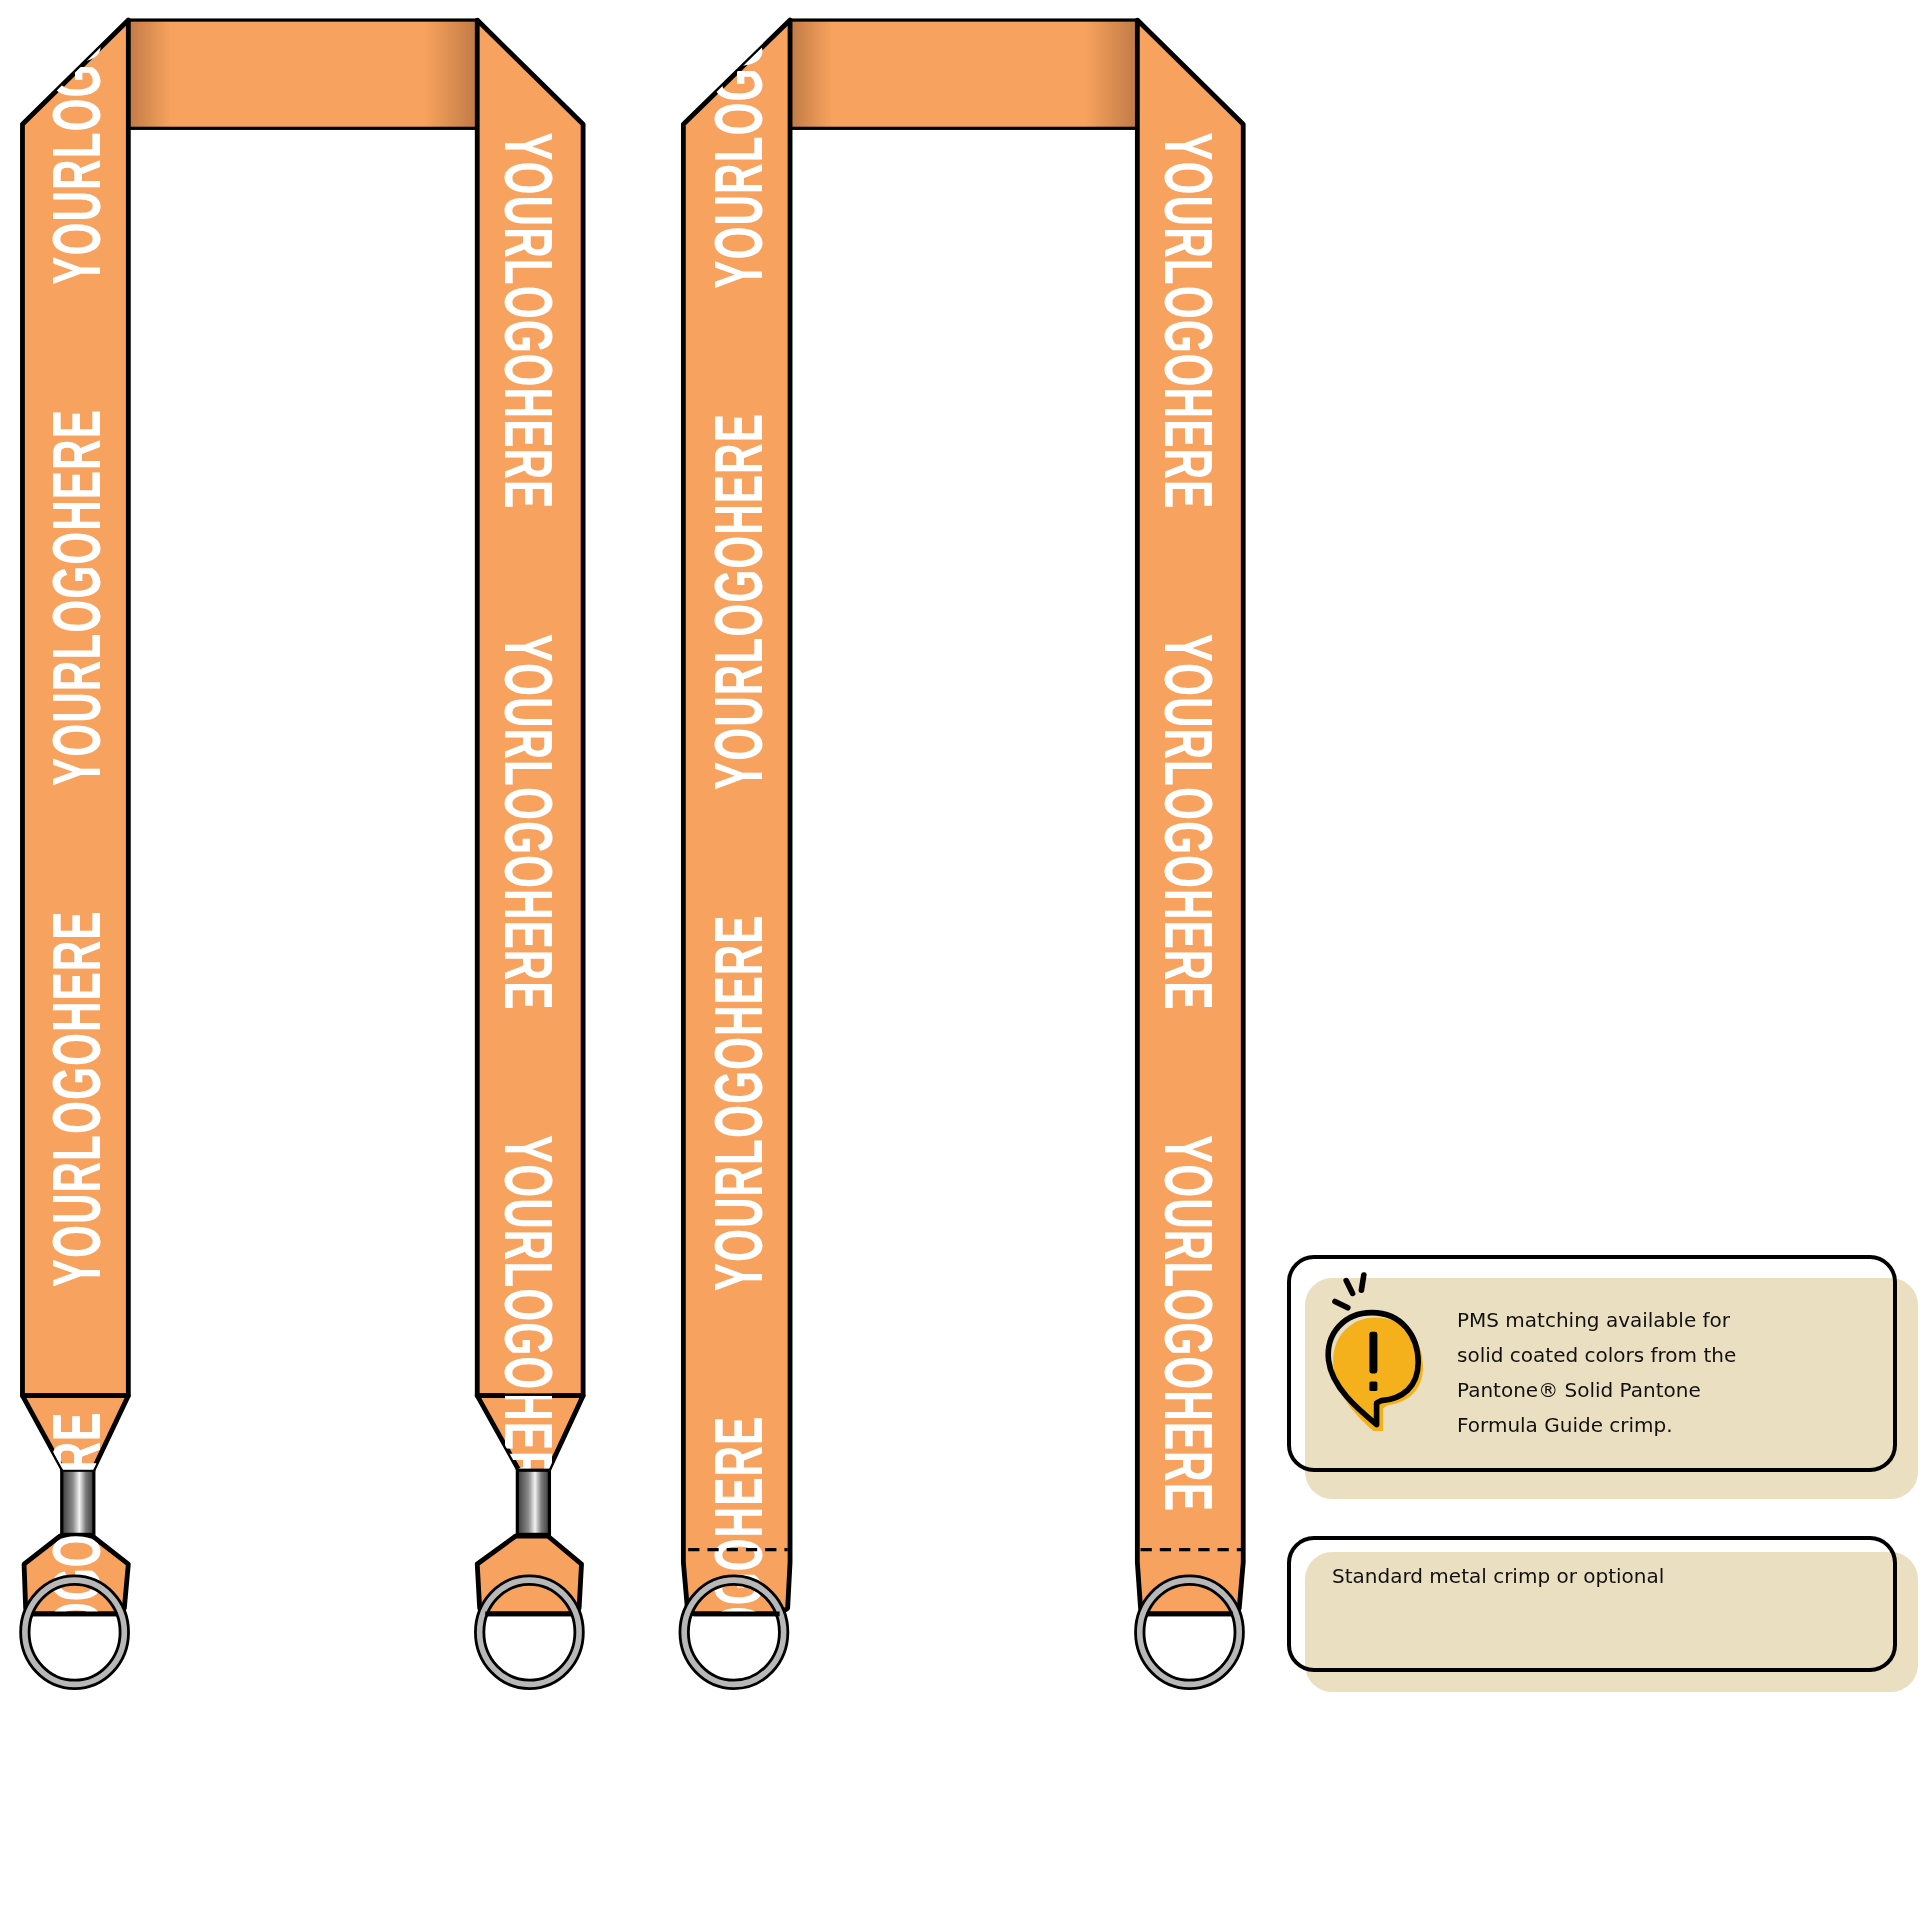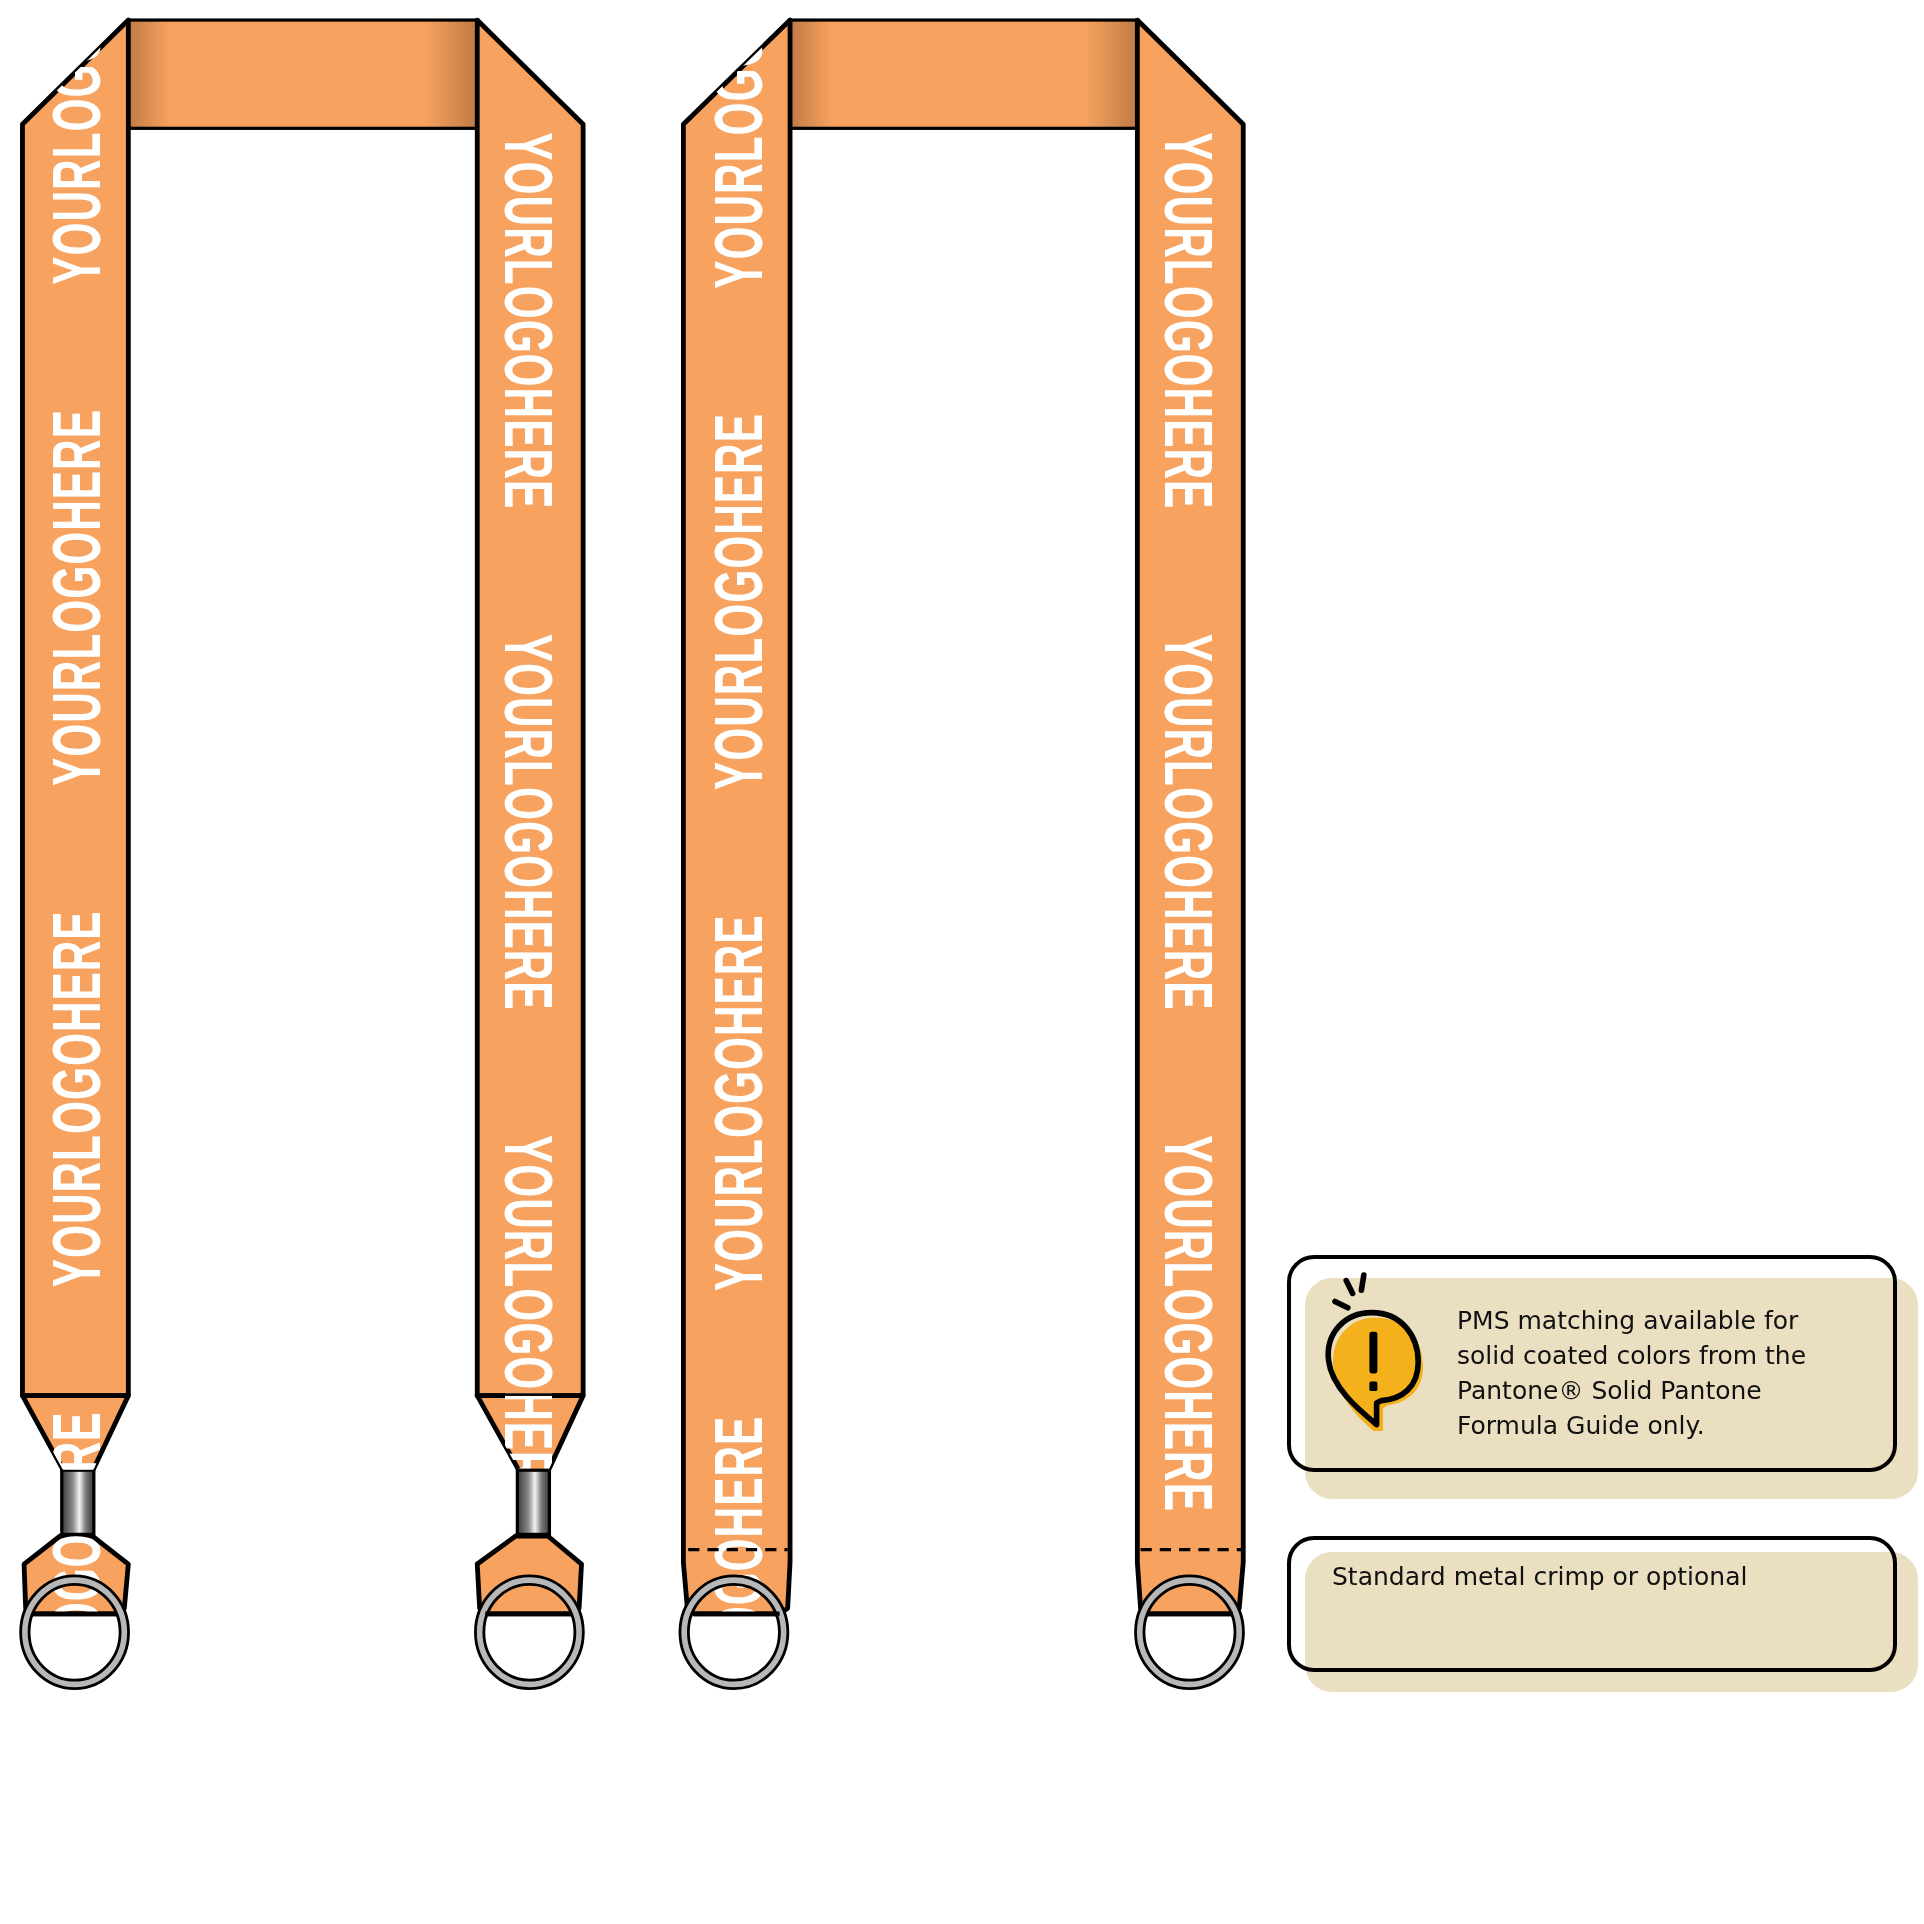--- a/index.html
+++ b/index.html
@@ -2,21 +2,21 @@
 <html style="font-size:13px"><head>
 <meta charset="utf-8">
 <style>
   html, body { margin: 0; padding: 0; background: #ffffff; }
   body { width: 1925px; height: 1925px; position: relative; overflow: hidden; font-family: "Liberation Sans", sans-serif; }
   #art { position: absolute; left: 0; top: 0; }
   .strap-text { font-family: "Liberation Sans", sans-serif; font-weight: 700; fill: #ffffff; font-size: 86px; letter-spacing: 2px; }
   .info-box { position: absolute; }
   .info-box .shadow { position: absolute; background: #ebdfc1; border-radius: 27px; }
   .info-box .panel { position: absolute; border: 4.8px solid #000; border-radius: 27px; box-sizing: border-box; }
-  .info-box .txt { position: absolute; font-family: "DejaVu Sans", sans-serif; color: #111; font-size: 25px; line-height: 35px; }
+  .info-box .txt { position: absolute; font-family: "DejaVu Sans", sans-serif; color: #111; font-size: 20px; line-height: 35px; }
 </style>
 </head>
 <body>
 
 <svg id="art" width="1925" height="1925" viewBox="0 0 2400 2400" xmlns="http://www.w3.org/2000/svg">
   <defs>
     <linearGradient id="bandGrad" x1="0" x2="1" y1="0" y2="0">
       <stop offset="0" stop-color="#c07a45"></stop>
       <stop offset="0.12" stop-color="#f7a25e"></stop>
       <stop offset="0.85" stop-color="#f7a25e"></stop>
@@ -130,21 +130,21 @@
     <line x1="56" y1="5" x2="53" y2="24" stroke="#000" stroke-width="7" stroke-linecap="round"></line>
     <path d="M70,58 C110,58 130,88 130,120 C130,150 110,165 85,168 L80,172 L80,210 C55,190 22,160 18,120 C14,85 38,58 70,58 Z" fill="#f5b11b"></path>
     <path d="M66,52 C104,52 124,82 124,114 C124,145 104,160 78,162 L72,165 L72,192 C48,172 16,145 12,112 C8,78 32,52 66,52 Z" fill="none" stroke="#000" stroke-width="7" stroke-linejoin="round"></path>
     <rect x="63" y="76" width="10" height="52" rx="3" fill="#000"></rect>
     <rect x="63" y="138" width="10" height="12" rx="2" fill="#000"></rect>
   </svg>
   <div class="txt" style="left:170px; top:48px;">
     <div>PMS matching available for</div>
     <div>solid coated colors from the</div>
     <div>Pantone® Solid Pantone</div>
-    <div>Formula Guide only.</div>
+    <div>Formula Guide crimp.</div>
   </div>
 </div>
 
 <div class="info-box" style="left:1287px; top:1528px; width:634px; height:176px;">
   <div class="shadow" style="left:17.6px; top:24px; width:613px; height:140px;"></div>
   <div class="panel" style="left:0; top:8px; width:610px; height:136px;"></div>
   <div class="txt" style="left:45px; top:30.5px;">
     <div>Standard metal crimp or optional</div>
   </div>
 </div>

